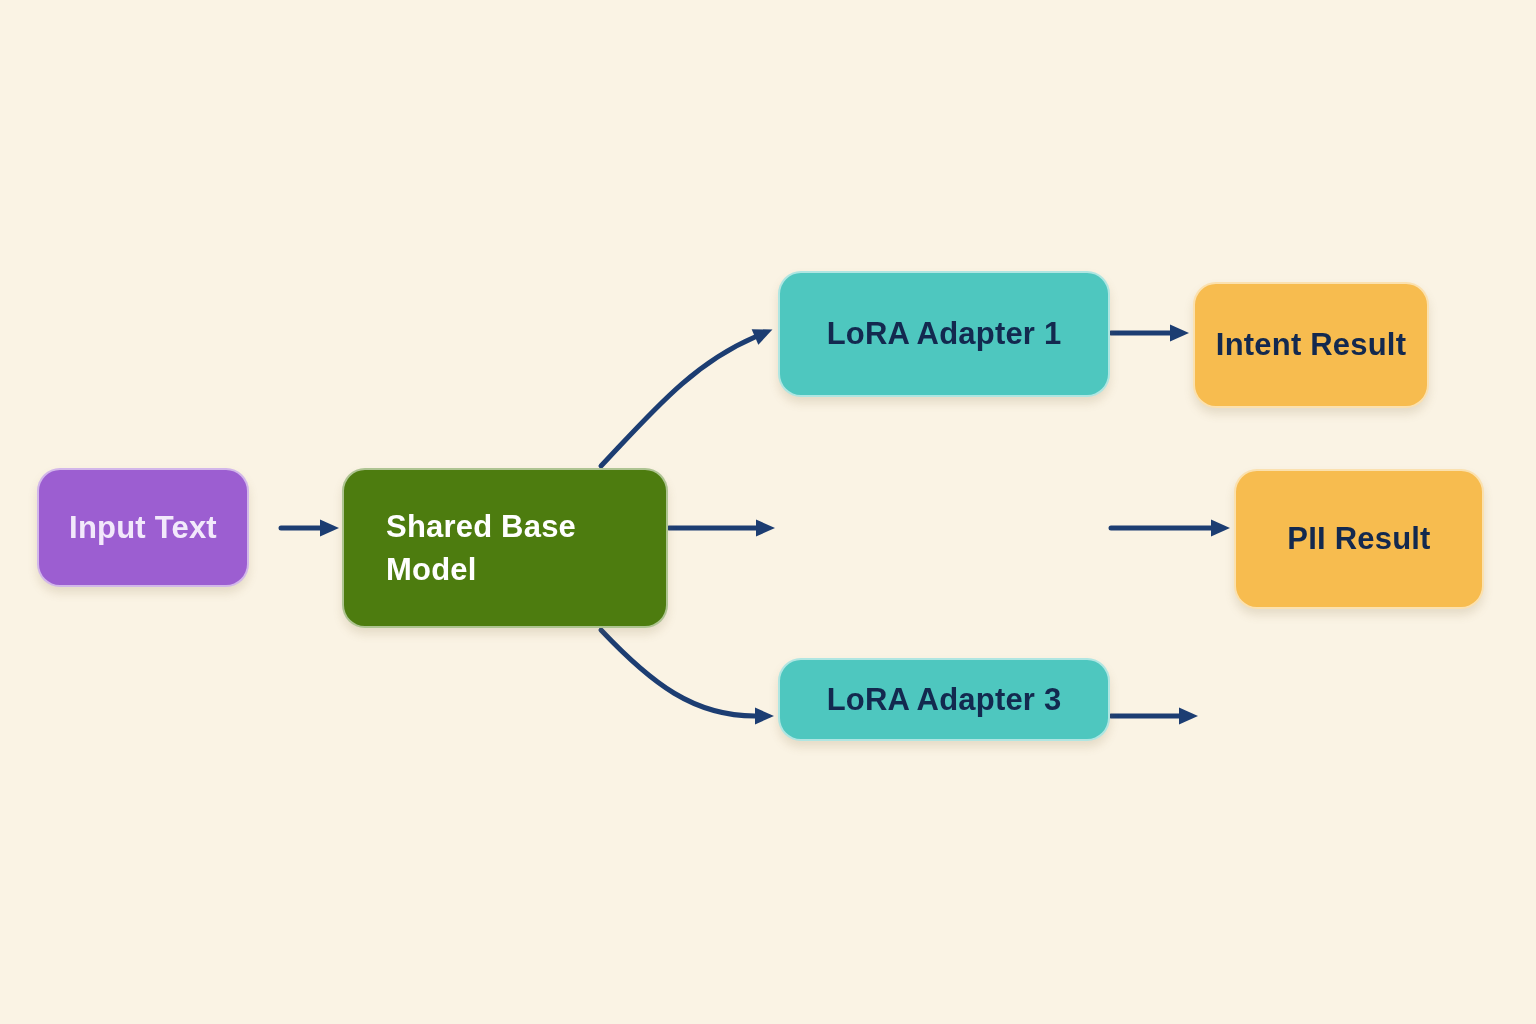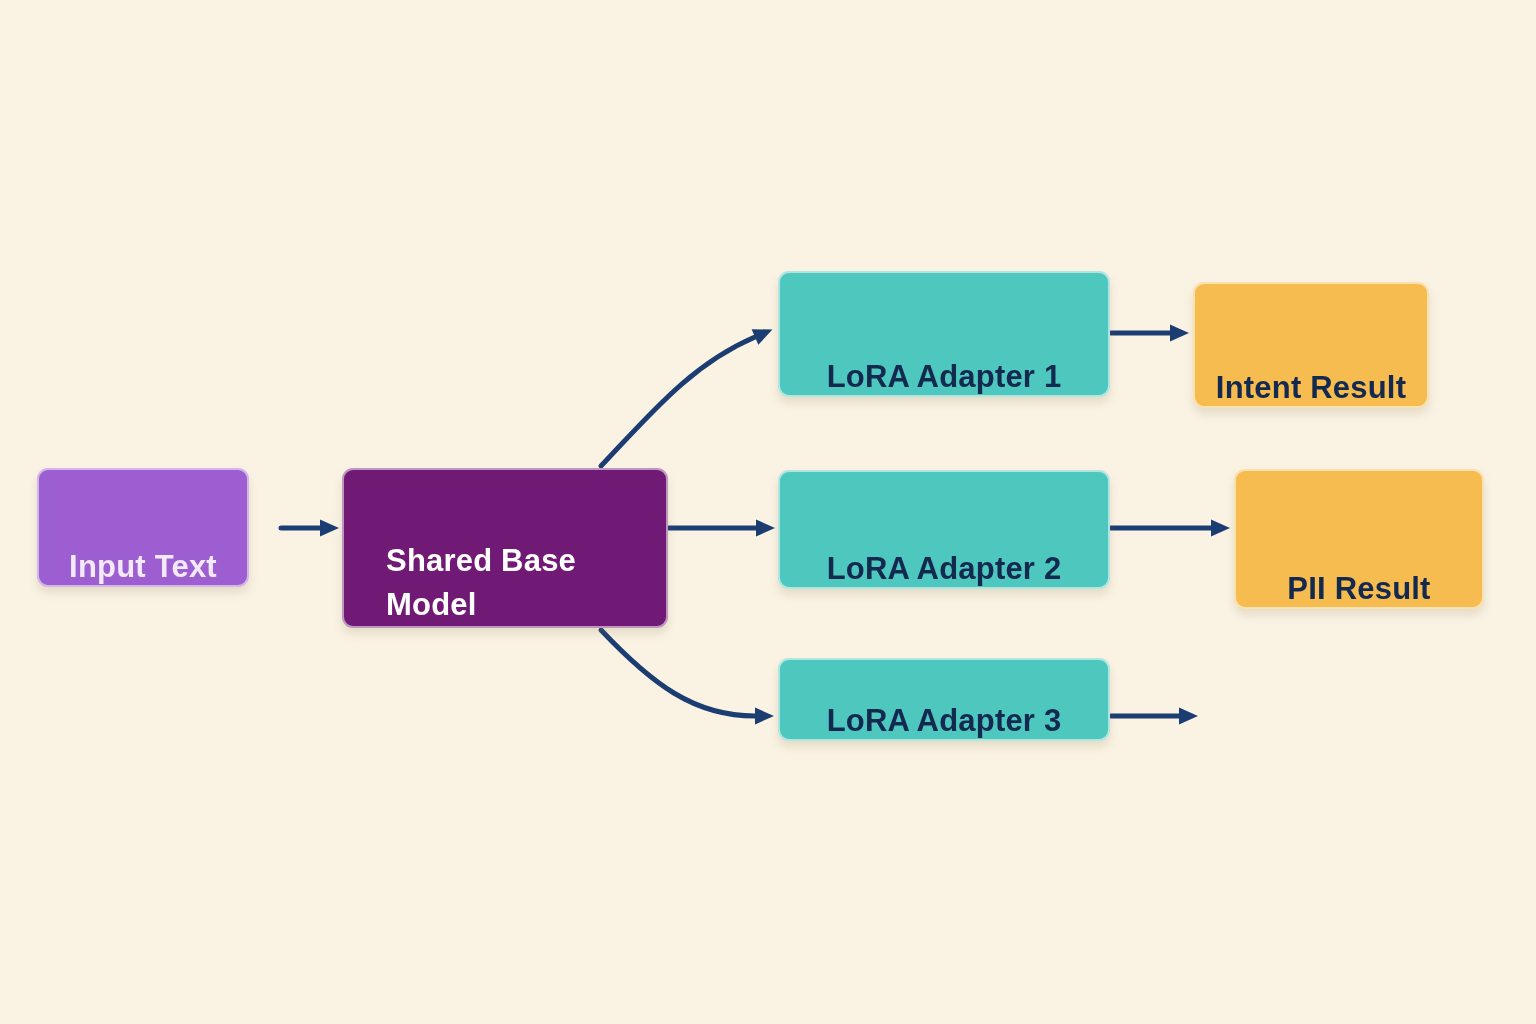--- a/index.html
+++ b/index.html
@@ -18,38 +18,38 @@
   svg.edges {
     position: absolute;
     left: 0; top: 0;
     width: 1536px;
     height: 1024px;
     pointer-events: none;
   }
   .node {
     position: absolute;
     box-sizing: border-box;
-    border-radius: 11px;
+    border-radius: 23px;
     display: flex;
-    align-items: flex-end;
+    align-items: center;
     justify-content: center;
     font-weight: 700;
     font-size: 31px;
     letter-spacing: 0.2px;
     border: 2px solid rgba(255,255,255,0.55);
     box-shadow: 0 6px 10px rgba(140,115,70,0.18);
     text-align: center;
   }
   .node.purple {
     background: #9c5ed1;
     color: #f2e9fb;
     left: 37px; top: 468px; width: 212px; height: 119px;
   }
   .node.navy {
-    background: #701a75;
+    background: #4d7c0f;
     color: #ffffff;
     left: 342px; top: 468px; width: 326px; height: 160px;
     justify-content: flex-start;
     text-align: left;
     padding: 0 68px 0 42px;
     line-height: 1.4;
   }
   .node.teal {
     background: #4ec7bf;
     color: #13294f;
@@ -92,23 +92,20 @@
   </div>
 
   <div class="node navy">
     <span>Shared Base Model</span>
   </div>
 
   <div class="node teal adapter1">
     <span>LoRA Adapter 1</span>
   </div>
 
-  <div class="node teal adapter2">
-    <span>LoRA Adapter 2</span>
-  </div>
 
   <div class="node teal adapter3">
     <span>LoRA Adapter 3</span>
   </div>
 
   <div class="node yellow intent">
     <span>Intent Result</span>
   </div>
 
   <div class="node yellow pii">

